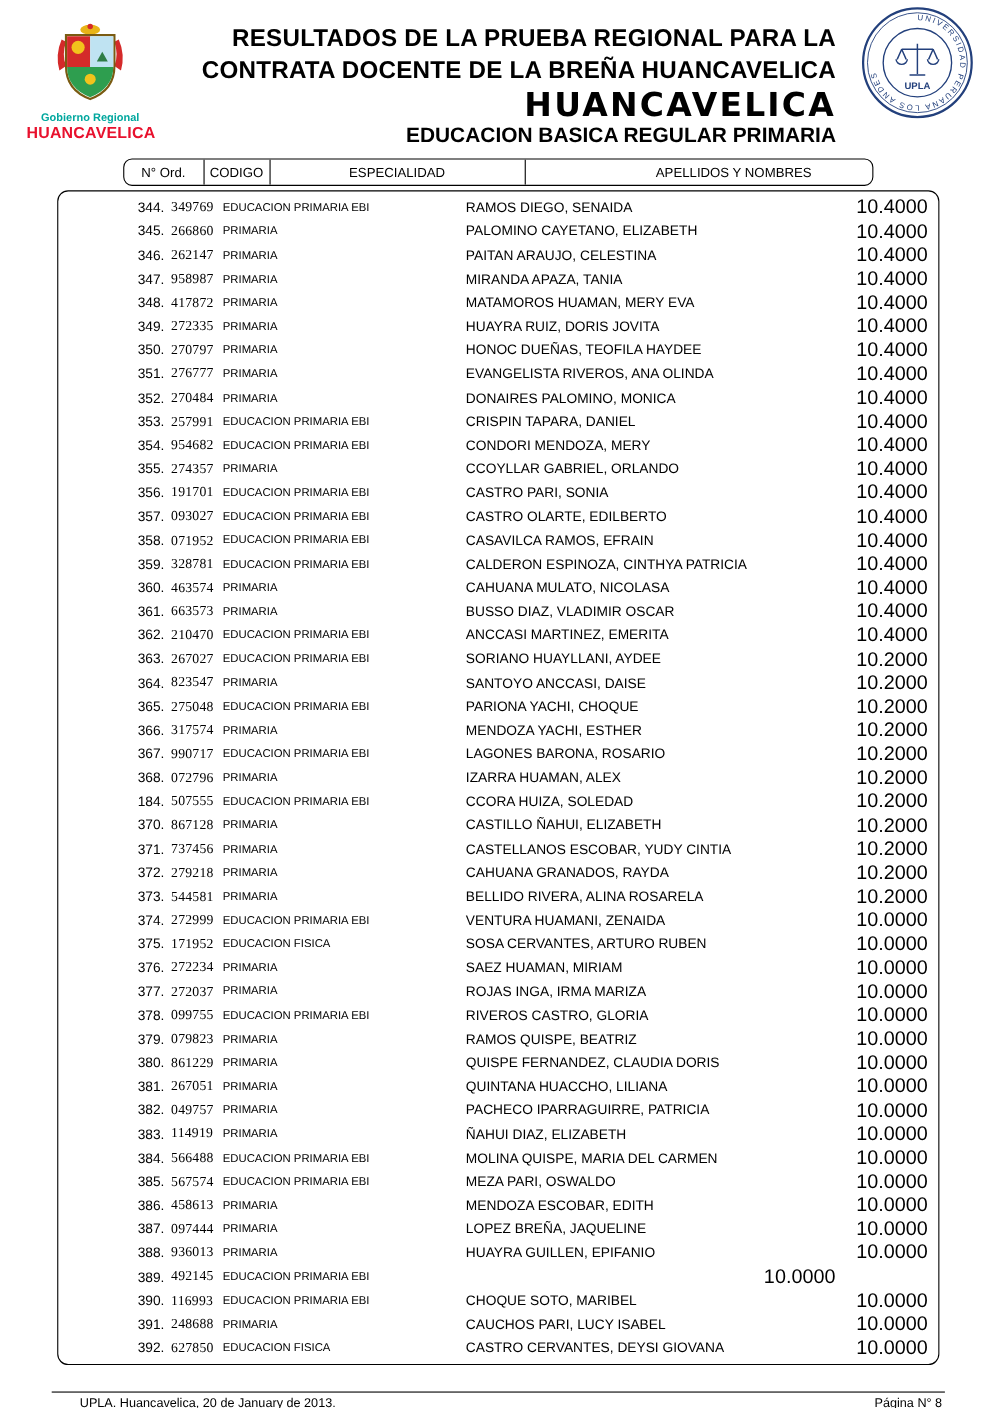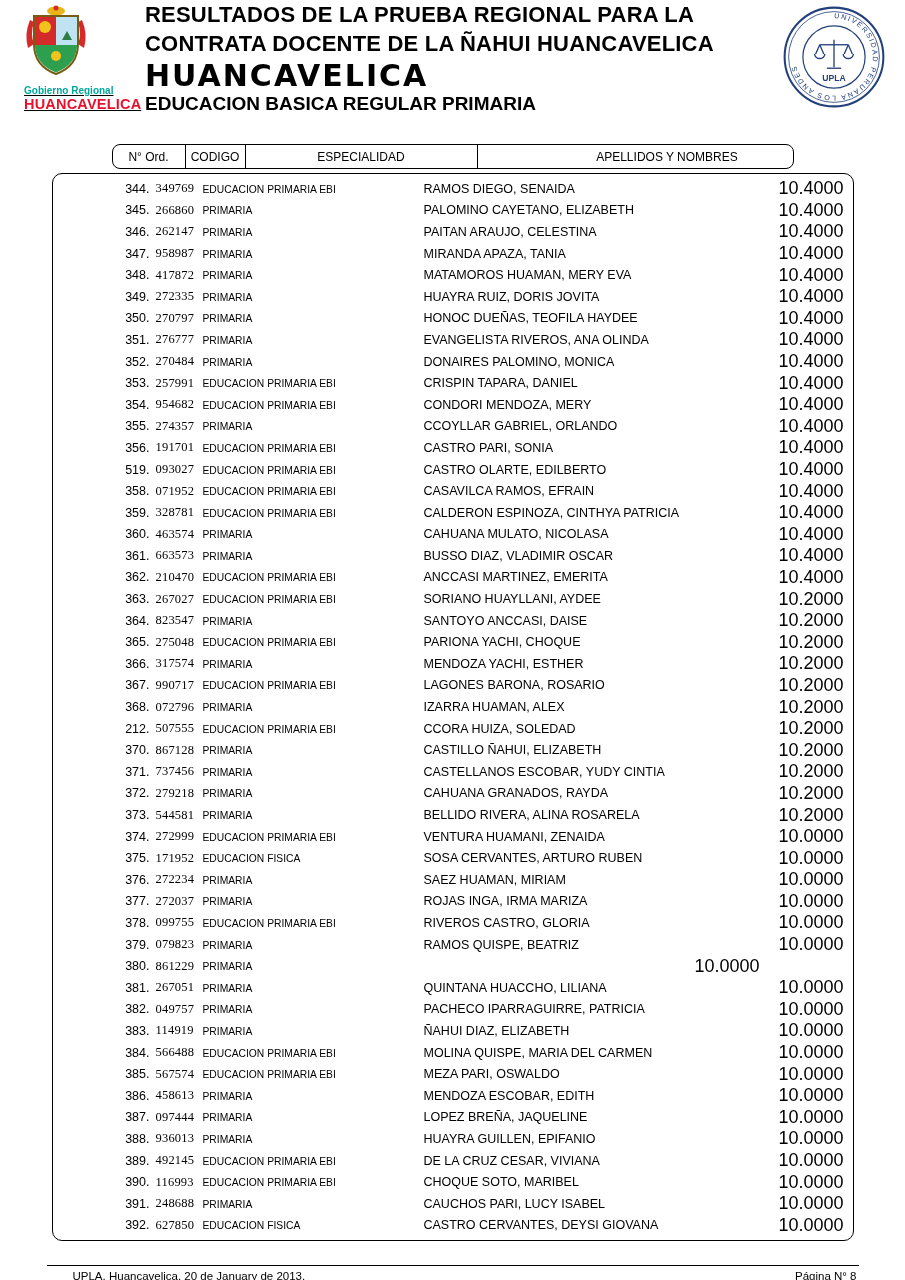--- a/index.html
+++ b/index.html
@@ -2,25 +2,25 @@
 <html><head>
 <meta charset="utf-8">
 <style>
   * { margin:0; padding:0; box-sizing:border-box; }
   html,body { background:#ffffff; }
   body { font-family:"Liberation Sans", sans-serif; color:#000; }
   .page { width:905px; height:1280px; background:#fff; position:relative; overflow:hidden; margin:0 auto; }
 
   
   .header { position:relative; height:141px; }
-  .logo-left { position:absolute; left:24px; top:4px; width:116px; text-align:left;text-decoration:underline; }
+  .logo-left { position:absolute; left:24px; top:20px; width:116px; text-align:center; }
   .gob-line { font-size:10px; color:#00a79e; font-weight:700; margin-top:1px; }
   .hvca-line { font-size:14.5px; color:#e8112d; font-weight:800; letter-spacing:0.2px; }
   .logo-right { position:absolute; right:20px; top:6px; width:102px; height:102px; }
-  .titles { padding:0 145px 0 145px; text-align:left; }
+  .titles { padding:20px 145px 0 145px; text-align:right; }
   .title-line { font-size:22px; line-height:29px; font-weight:700; letter-spacing:0.2px; }
   .region-title { font-size:30px; line-height:33px; font-weight:800; letter-spacing:2px; margin-top:1px; font-family:"DejaVu Sans", sans-serif; }
   .subtitle { font-size:19px; line-height:23px; font-weight:700; }
 
   
   .thead { width:682px; margin:3px auto 0; height:25px; border:1.5px solid #000; border-radius:8px;
            display:grid; grid-template-columns:72px 60px 232px 380px 1fr; font-size:12px; overflow:hidden; }
   .thead > div { display:flex; align-items:center; justify-content:center; height:100%; }
   .thead > div:not(:first-child) { border-left:1px solid #000; }
 
@@ -79,21 +79,21 @@
           <path d="M36 38 L32 47 M36 38 L40 47 M31 47 A5 4.5 0 0 0 41 47"></path>
           <path d="M64 38 L60 47 M64 38 L68 47 M59 47 A5 4.5 0 0 0 69 47"></path>
           <line x1="43" y1="61" x2="57" y2="61"></line>
         </g>
         <text x="50" y="73.5" text-anchor="middle" font-size="8.5" font-weight="bold" fill="#23407c" font-family="Liberation Sans, sans-serif">UPLA</text>
       </svg>
     </div>
 
     <div class="titles">
       <div class="title-line">RESULTADOS DE LA PRUEBA REGIONAL PARA LA</div>
-      <div class="title-line">CONTRATA DOCENTE DE LA ÑAHUI HUANCAVELICA</div>
+      <div class="title-line">CONTRATA DOCENTE DE LA BREÑA HUANCAVELICA</div>
       <div class="region-title">HUANCAVELICA</div>
       <div class="subtitle">EDUCACION BASICA REGULAR PRIMARIA</div>
     </div>
   </header>
 
   <div class="thead">
     <div>N° Ord.</div>
     <div>CODIGO</div>
     <div>ESPECIALIDAD</div>
     <div>APELLIDOS Y NOMBRES</div>
@@ -187,21 +187,21 @@
       <div class="c-nota">10.4000</div>
     </div>
         <div class="row">
       <div class="c-ord">356.</div>
       <div class="c-cod">191701</div>
       <div class="c-esp">EDUCACION PRIMARIA EBI</div>
       <div class="c-nom">CASTRO PARI, SONIA</div>
       <div class="c-nota">10.4000</div>
     </div>
         <div class="row">
-      <div class="c-ord">519.</div>
+      <div class="c-ord">357.</div>
       <div class="c-cod">093027</div>
       <div class="c-esp">EDUCACION PRIMARIA EBI</div>
       <div class="c-nom">CASTRO OLARTE, EDILBERTO</div>
       <div class="c-nota">10.4000</div>
     </div>
         <div class="row">
       <div class="c-ord">358.</div>
       <div class="c-cod">071952</div>
       <div class="c-esp">EDUCACION PRIMARIA EBI</div>
       <div class="c-nom">CASAVILCA RAMOS, EFRAIN</div>
@@ -271,21 +271,21 @@
       <div class="c-nota">10.2000</div>
     </div>
         <div class="row">
       <div class="c-ord">368.</div>
       <div class="c-cod">072796</div>
       <div class="c-esp">PRIMARIA</div>
       <div class="c-nom">IZARRA HUAMAN, ALEX</div>
       <div class="c-nota">10.2000</div>
     </div>
         <div class="row">
-      <div class="c-ord">212.</div>
+      <div class="c-ord">184.</div>
       <div class="c-cod">507555</div>
       <div class="c-esp">EDUCACION PRIMARIA EBI</div>
       <div class="c-nom">CCORA HUIZA, SOLEDAD</div>
       <div class="c-nota">10.2000</div>
     </div>
         <div class="row">
       <div class="c-ord">370.</div>
       <div class="c-cod">867128</div>
       <div class="c-esp">PRIMARIA</div>
       <div class="c-nom">CASTILLO ÑAHUI, ELIZABETH</div>
@@ -351,20 +351,21 @@
       <div class="c-ord">379.</div>
       <div class="c-cod">079823</div>
       <div class="c-esp">PRIMARIA</div>
       <div class="c-nom">RAMOS QUISPE, BEATRIZ</div>
       <div class="c-nota">10.0000</div>
     </div>
         <div class="row">
       <div class="c-ord">380.</div>
       <div class="c-cod">861229</div>
       <div class="c-esp">PRIMARIA</div>
+      <div class="c-nom">QUISPE FERNANDEZ, CLAUDIA DORIS</div>
       <div class="c-nota">10.0000</div>
     </div>
         <div class="row">
       <div class="c-ord">381.</div>
       <div class="c-cod">267051</div>
       <div class="c-esp">PRIMARIA</div>
       <div class="c-nom">QUINTANA HUACCHO, LILIANA</div>
       <div class="c-nota">10.0000</div>
     </div>
         <div class="row">
@@ -413,21 +414,20 @@
       <div class="c-ord">388.</div>
       <div class="c-cod">936013</div>
       <div class="c-esp">PRIMARIA</div>
       <div class="c-nom">HUAYRA GUILLEN, EPIFANIO</div>
       <div class="c-nota">10.0000</div>
     </div>
         <div class="row">
       <div class="c-ord">389.</div>
       <div class="c-cod">492145</div>
       <div class="c-esp">EDUCACION PRIMARIA EBI</div>
-      <div class="c-nom">DE LA CRUZ CESAR, VIVIANA</div>
       <div class="c-nota">10.0000</div>
     </div>
         <div class="row">
       <div class="c-ord">390.</div>
       <div class="c-cod">116993</div>
       <div class="c-esp">EDUCACION PRIMARIA EBI</div>
       <div class="c-nom">CHOQUE SOTO, MARIBEL</div>
       <div class="c-nota">10.0000</div>
     </div>
         <div class="row">

